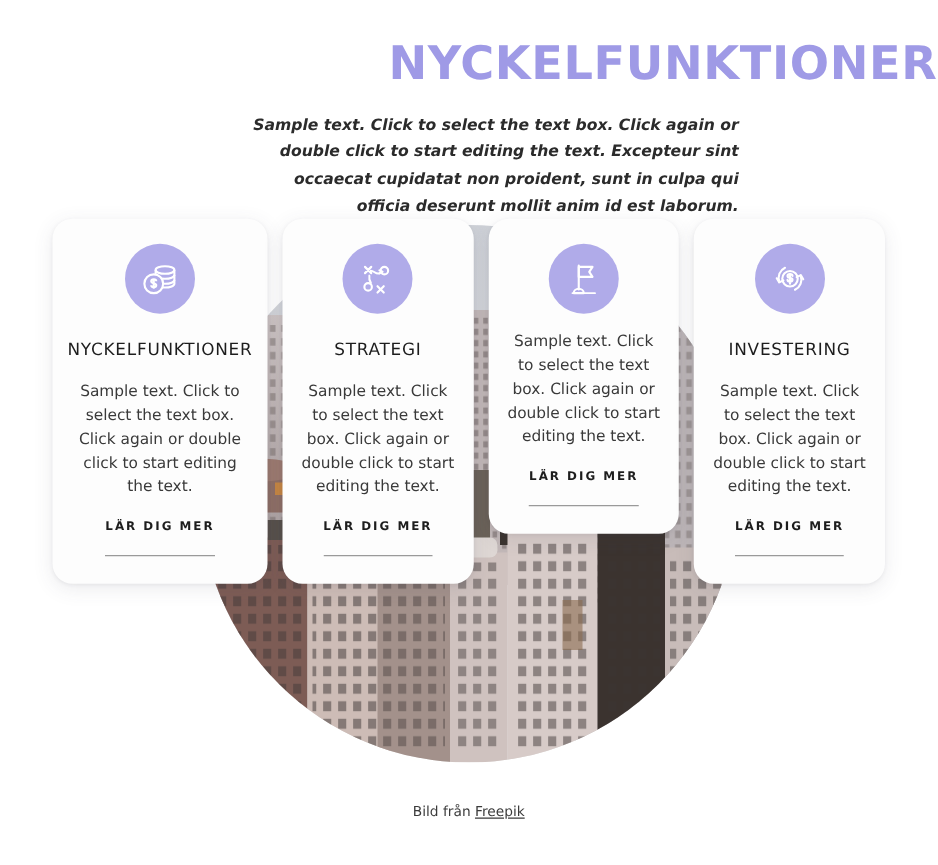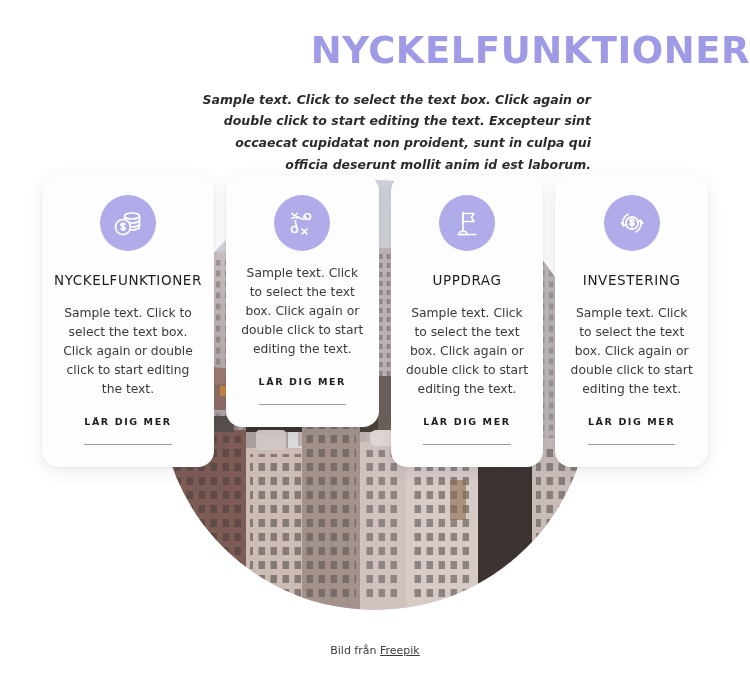--- a/index.html
+++ b/index.html
@@ -254,34 +254,34 @@
         <svg width="34" height="34" viewBox="0 0 34 34" fill="none" stroke="#ffffff" stroke-width="1.7" stroke-linecap="round">
           <path d="M7 7.5l5 5M12 7.5l-5 5"></path>
           <circle cx="22.5" cy="10.5" r="3"></circle>
           <circle cx="9.5" cy="23.5" r="3"></circle>
           <path d="M17 23l5 5M22 23l-5 5"></path>
           <path d="M11.5 10.5c3 0 4.2 3.5 7.2 2.1" stroke-width="1.6"></path>
           <path d="M18.7 12.6l2.4-1.2-2.6-1.1" stroke-width="1.6" stroke-linejoin="round"></path>
           <path d="M10.5 14.5c-.4 2.2.2 4.3 1.2 5.8" stroke-width="1.6"></path>
         </svg>
       </div>
+      <h3 class="card-title">STRATEGI</h3>
       <p class="card-text">Sample text. Click to select the text box. Click again or double click to start editing the text.</p>
       <a class="card-link" href="#">LÄR DIG MER</a>
     </div>
 
     <div class="card">
       <div class="icon-circle">
         <svg width="34" height="34" viewBox="0 0 34 34" fill="none" stroke="#ffffff" stroke-width="1.7" stroke-linejoin="round" stroke-linecap="round">
           <path d="M13 6.5v19"></path>
           <path d="M13 7.5h11l-2.6 4 2.6 4H13z"></path>
           <path d="M9 28.5c0-2 1.8-3.5 4-3.5s4 1.5 4 3.5z"></path>
           <path d="M8 28.5h18" stroke-width="1.5"></path>
         </svg>
       </div>
-      <h3 class="card-title">UPPDRAG</h3>
       <p class="card-text">Sample text. Click to select the text box. Click again or double click to start editing the text.</p>
       <a class="card-link" href="#">LÄR DIG MER</a>
     </div>
 
     <div class="card">
       <div class="icon-circle">
         <svg width="34" height="34" viewBox="0 0 34 34" fill="none" stroke="#ffffff" stroke-width="1.7" stroke-linecap="round" stroke-linejoin="round">
           <circle cx="17" cy="17" r="6.2"></circle>
           <path d="M17 13v8M19 14.8c0-.9-.9-1.5-2-1.5s-2 .6-2 1.5.9 1.3 2 1.5 2 .6 2 1.5-.9 1.5-2 1.5-2-.6-2-1.5"></path>
           <path d="M8.5 19.5A9 9 0 0 1 13 8.2"></path>

